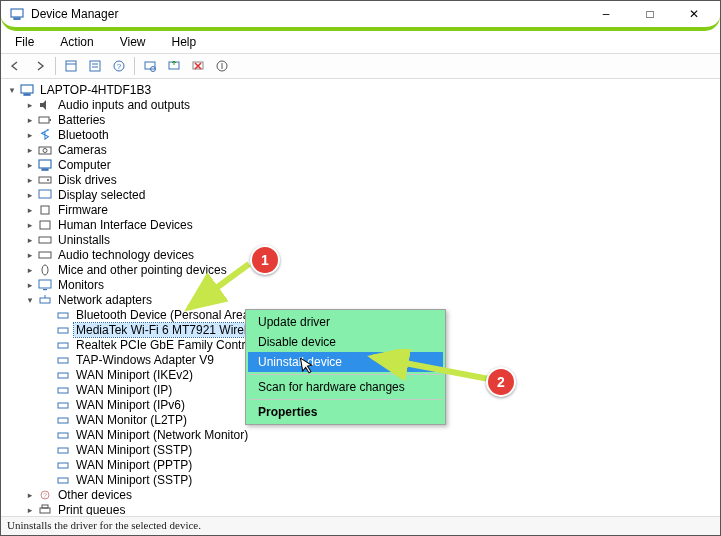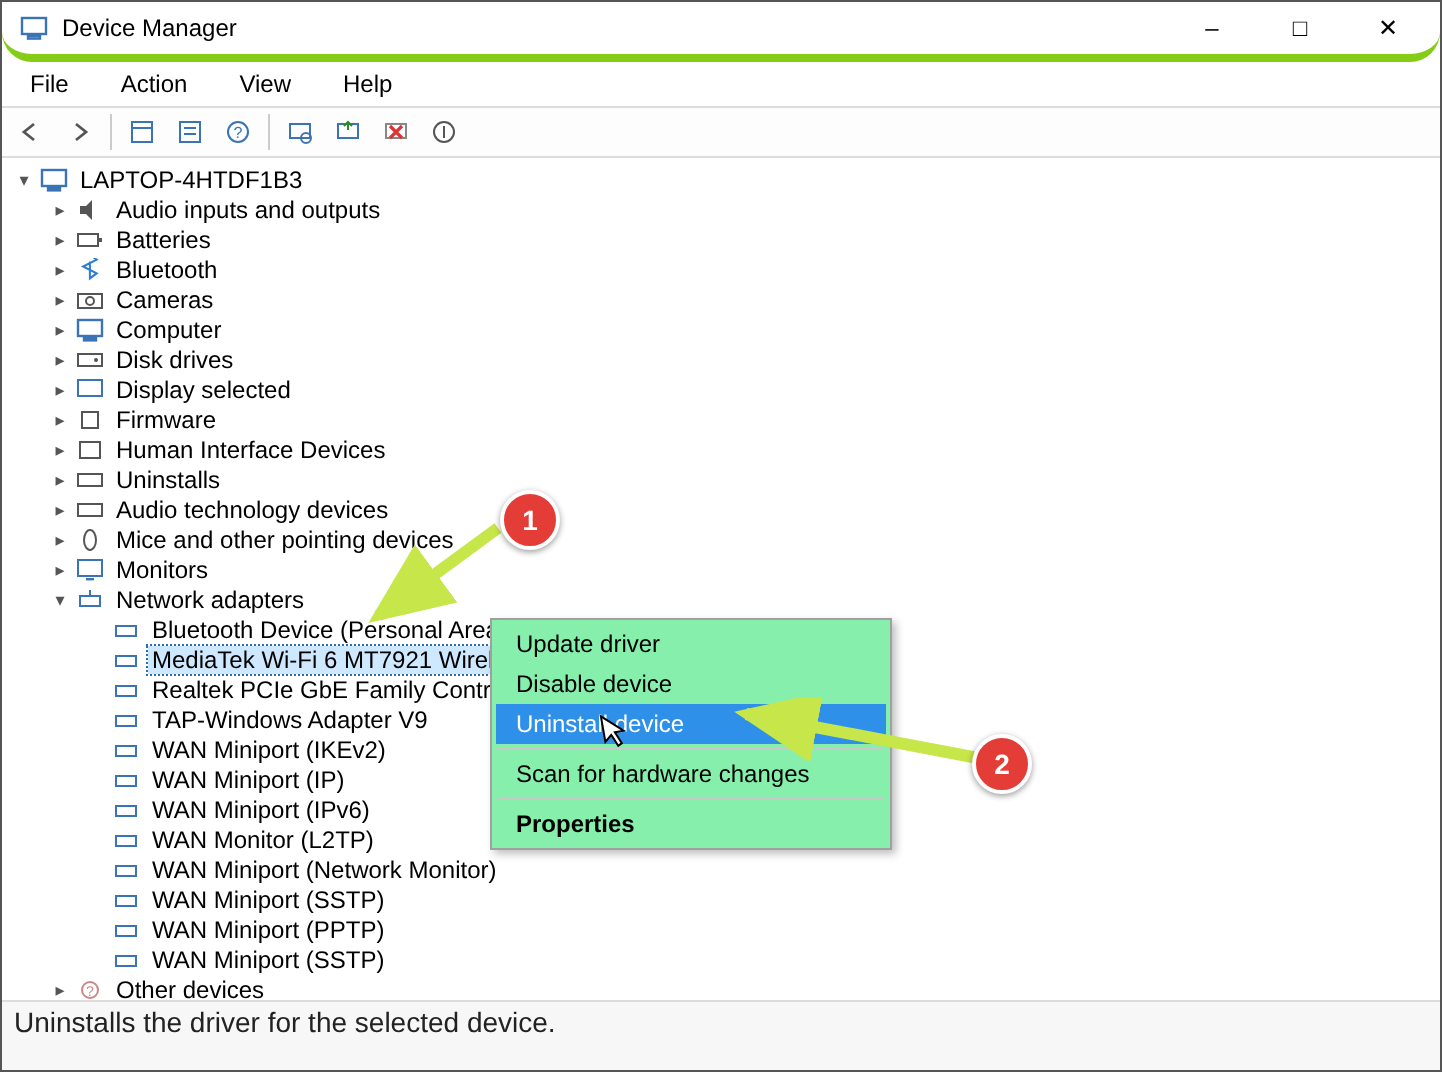--- a/index.html
+++ b/index.html
@@ -92,26 +92,27 @@
     flex-shrink: 0;
   }
   .label { padding: 0 2px; }
   .label.selhl {
     background: #cde8ff;
     outline: 1px dotted #2a6fb5;
   }
   .statusbar {
     position: absolute;
     bottom: 0; left: 0; right: 0;
-    height: 35px;
+    height: 19px;
     border-top: 1px solid #ddd;
     padding: 2px 6px;
-    font-size: 14px;
+    font-size: 11px;
     color: #222;
     background: #f7f7f7;
+    font-family: Liberation Serif, serif;
   }
   
   .ctxmenu {
     position: absolute;
     left: 244px; top: 308px;
     width: 201px;
     background: #86efac;
     border: 1px solid #a0a0a0;
     box-shadow: 2px 2px 4px rgba(0,0,0,.25);
     padding: 2px;

